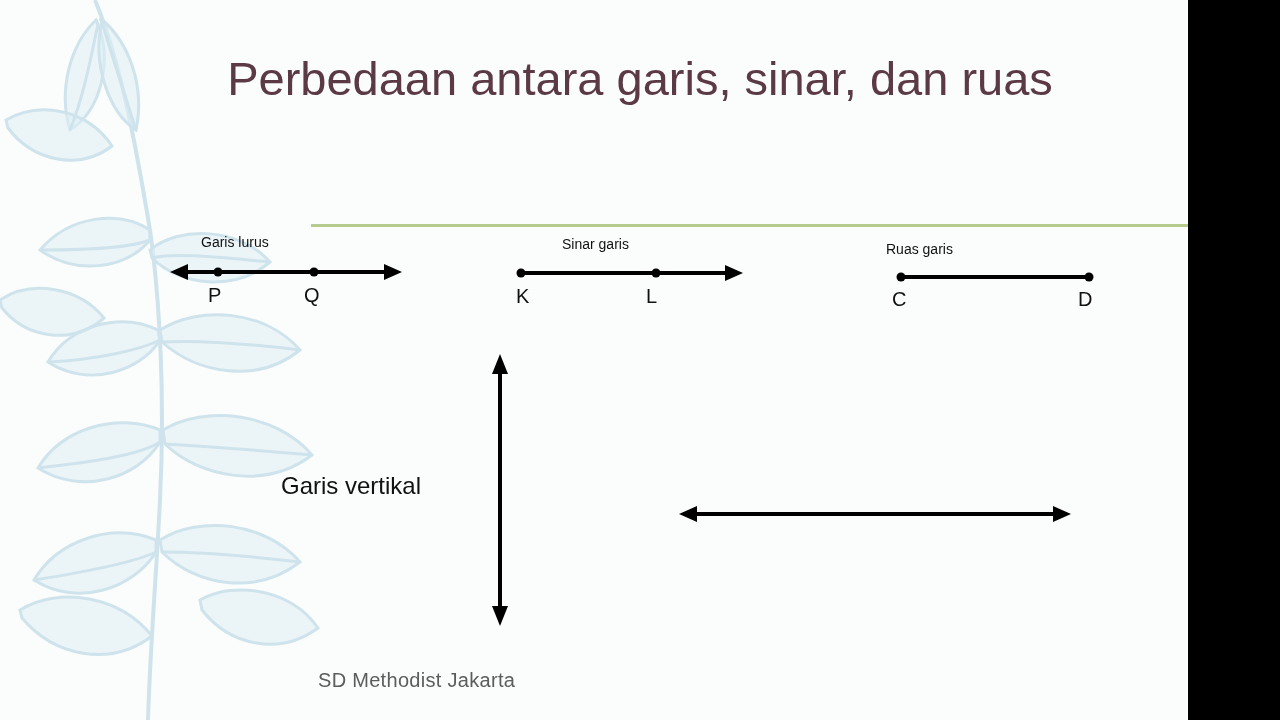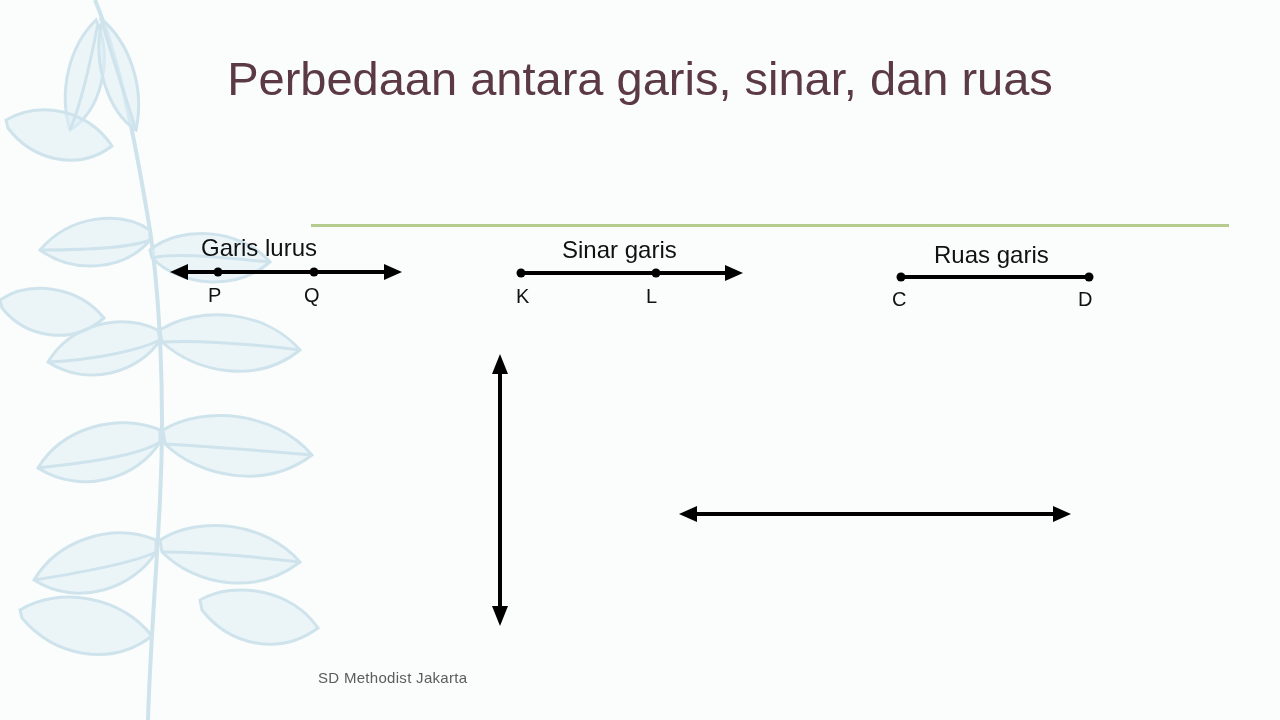--- a/index.html
+++ b/index.html
@@ -5,21 +5,21 @@
   html, body {
     margin: 0;
     padding: 0;
     background: #000;
   }
   body {
     font-family: "Liberation Sans", sans-serif;
   }
   #slide {
     position: relative;
-    width: 1280px;
+    width: 1188px;
     height: 720px;
     background: #fafdfb;
     overflow: hidden;
   }
   
   #decor {
     position: absolute;
     left: 0;
     top: 0;
     width: 430px;
@@ -41,40 +41,40 @@
   #divider {
     position: absolute;
     left: 311px;
     top: 224px;
     width: 918px;
     height: 3px;
     background: #b5cc8e;
   }
   .fig-label {
     position: absolute;
-    font-size: 24px;
+    font-size: 14px;
     color: #111;
     white-space: nowrap;
   }
   .pt-label {
     position: absolute;
     font-size: 20px;
     color: #111;
   }
   .big-label {
     position: absolute;
     font-size: 24px;
     color: #111;
     white-space: nowrap;
   }
   #footer {
     position: absolute;
     left: 318px;
     top: 669px;
-    font-size: 15px;
+    font-size: 20px;
     color: #5c5c5c;
     letter-spacing: .3px;
   }
   svg { display: block; }
   .ln { stroke: #000; stroke-width: 4; }
   .dot { fill: #000; }
 </style>
 </head>
 <body>
 
@@ -130,34 +130,35 @@
   <div class="fig-label" style="left:548px; top:236px;margin-left:14px;">Sinar garis</div>
   <svg style="position:absolute; left:512px; top:260px;" width="232" height="32">
     <line class="ln" x1="9" y1="13" x2="220" y2="13"></line>
     <path d="M231 13 L213 5 L213 21 Z" class="dot"></path>
     <circle class="dot" cx="9" cy="13" r="4.5"></circle>
     <circle class="dot" cx="144" cy="13" r="4.5"></circle>
   </svg>
   <div class="pt-label" style="left:516px; top:285px;">K</div>
   <div class="pt-label" style="left:646px; top:285px;">L</div>
 
-  <div class="fig-label" style="left:934px; top:241px;">Ruas  garis</div>
+  <div class="fig-label" style="left:886px; top:241px;">Ruas  garis</div>
   <svg style="position:absolute; left:890px; top:264px;" width="210" height="26">
     <line class="ln" x1="11" y1="13" x2="199" y2="13"></line>
     <circle class="dot" cx="11" cy="13" r="4.5"></circle>
     <circle class="dot" cx="199" cy="13" r="4.5"></circle>
   </svg>
   <div class="pt-label" style="left:892px; top:288px;">C</div>
   <div class="pt-label" style="left:1078px; top:288px;">D</div>
 
   <svg style="position:absolute; left:486px; top:352px;" width="30" height="276">
     <line class="ln" x1="14" y1="12" x2="14" y2="264"></line>
     <path d="M14 2 L6 22 L22 22 Z" class="dot"></path>
     <path d="M14 274 L6 254 L22 254 Z" class="dot"></path>
   </svg>
+  <div class="big-label" style="left:281px; top:472px;">Garis vertikal</div>
 
   <svg style="position:absolute; left:676px; top:500px;" width="398" height="30">
     <line class="ln" x1="14" y1="14" x2="384" y2="14"></line>
     <path d="M3 14 L21 6 L21 22 Z" class="dot"></path>
     <path d="M395 14 L377 6 L377 22 Z" class="dot"></path>
   </svg>
 
   <div id="footer">SD  Methodist Jakarta</div>
 
 </div>

